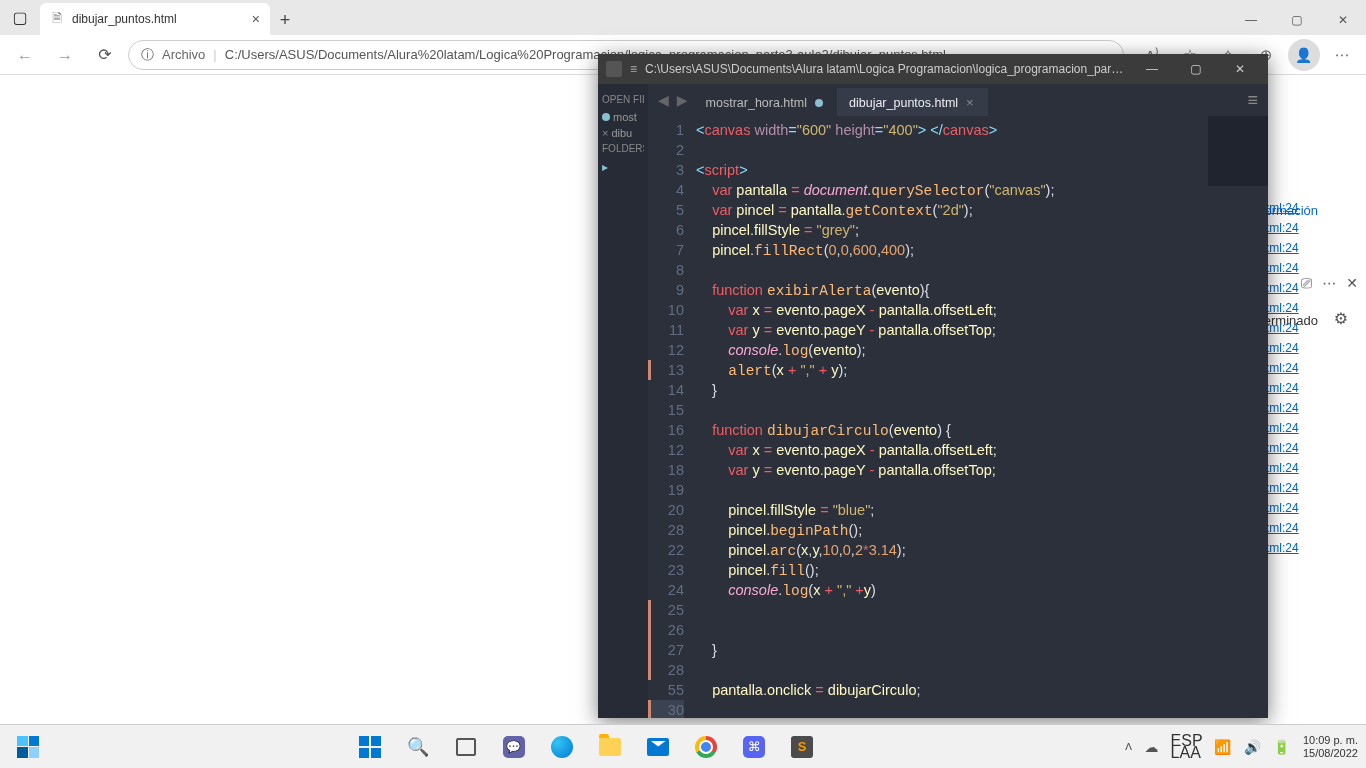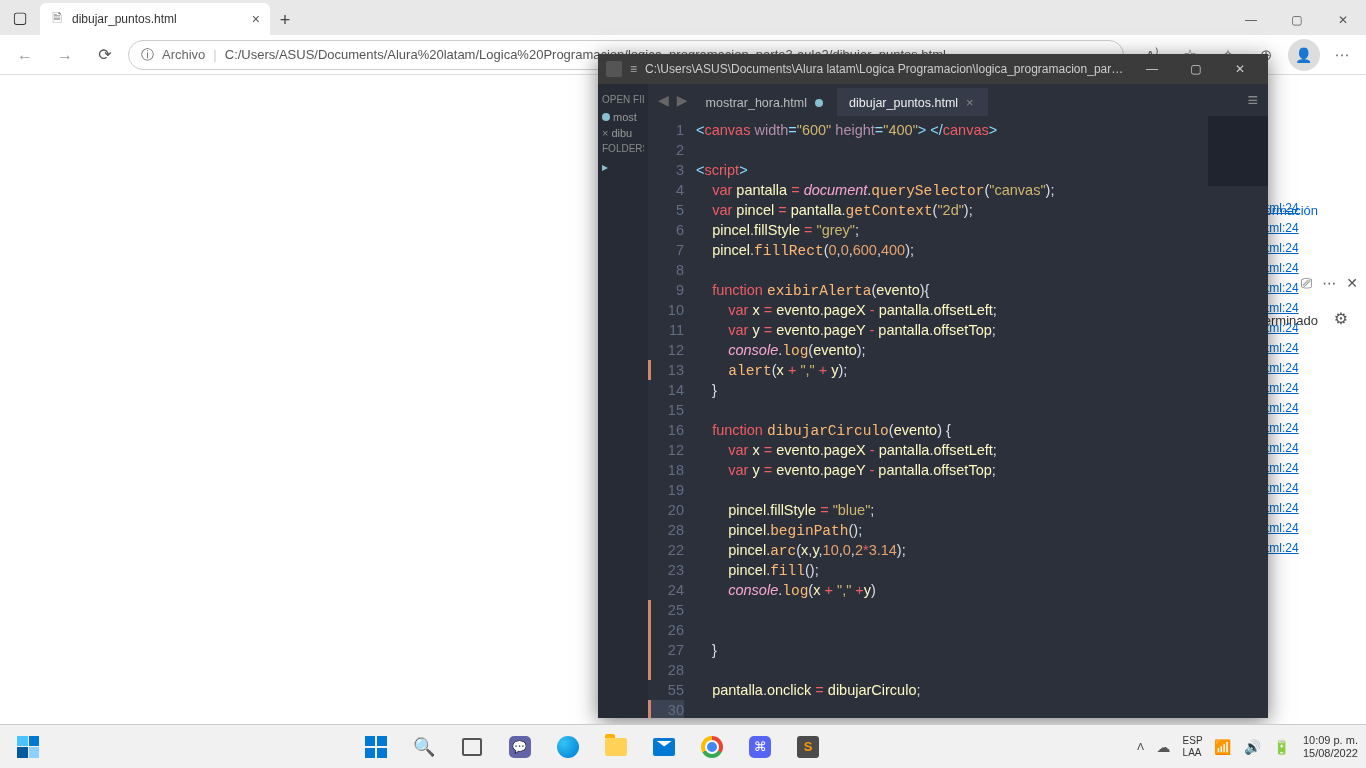--- a/index.html
+++ b/index.html
@@ -306,21 +306,21 @@
     <div class="app">
         <span class="discord-ico">⌘</span>
       </div>
     <div class="app">
         <span class="subl-ico">S</span>
       </div>
   </div>
   <div class="tb-right">
     <span class="icon">˄</span>
     <span class="icon">☁</span>
-    <div style="line-height:12px;font-size:10px;">
+    <div style="line-height:12px;font-size:16px;">
       <div>ESP</div>
       <div>LAA</div>
     </div>
     <span class="icon">📶</span>
     <span class="icon">🔊</span>
     <span class="icon">🔋</span>
     <div class="clock">
       <div>10:09 p. m.</div>
       <div>15/08/2022</div>
     </div>

